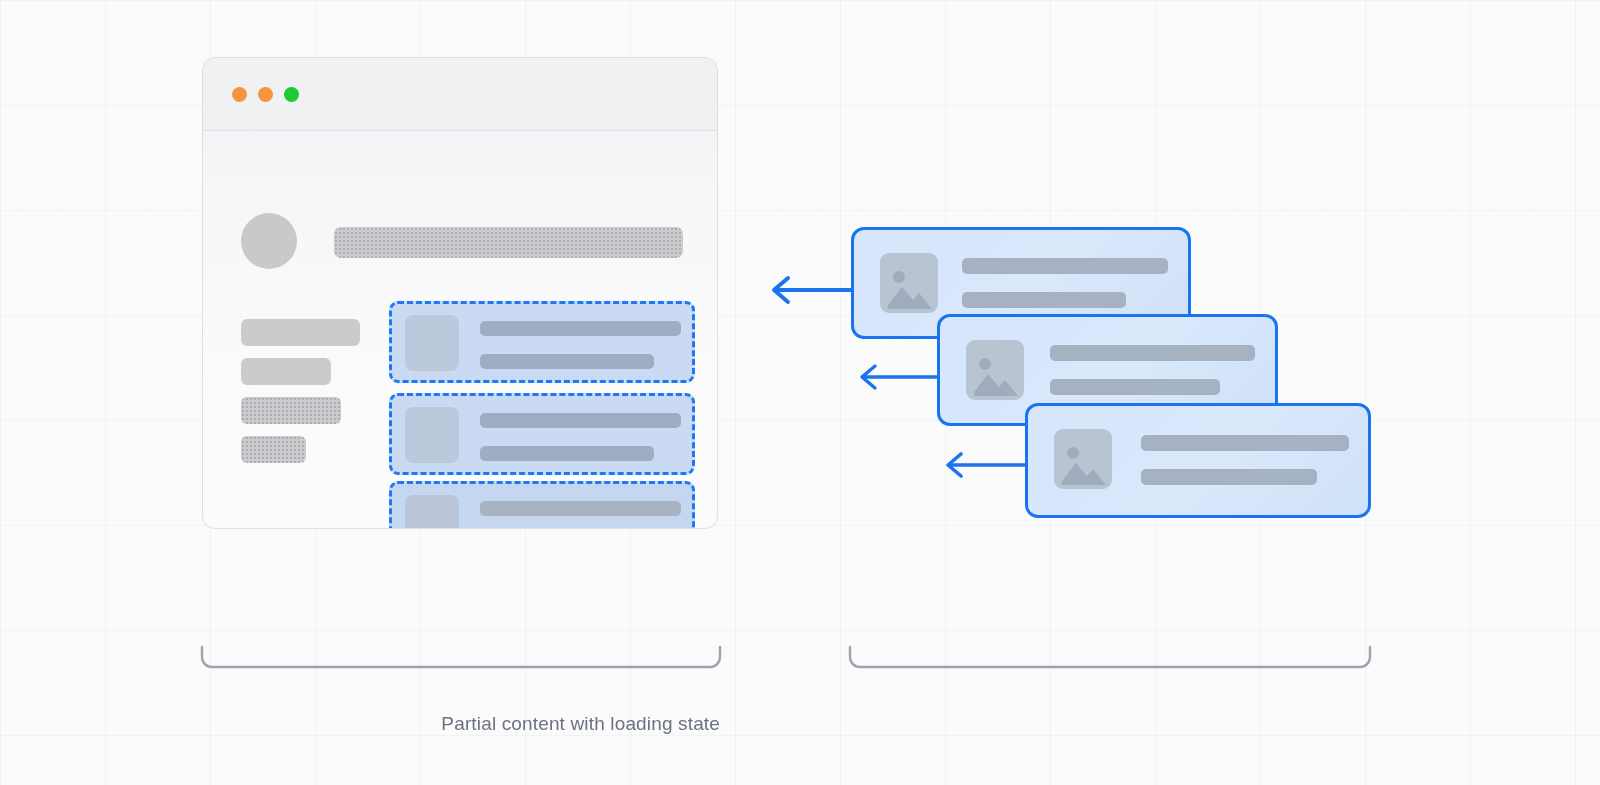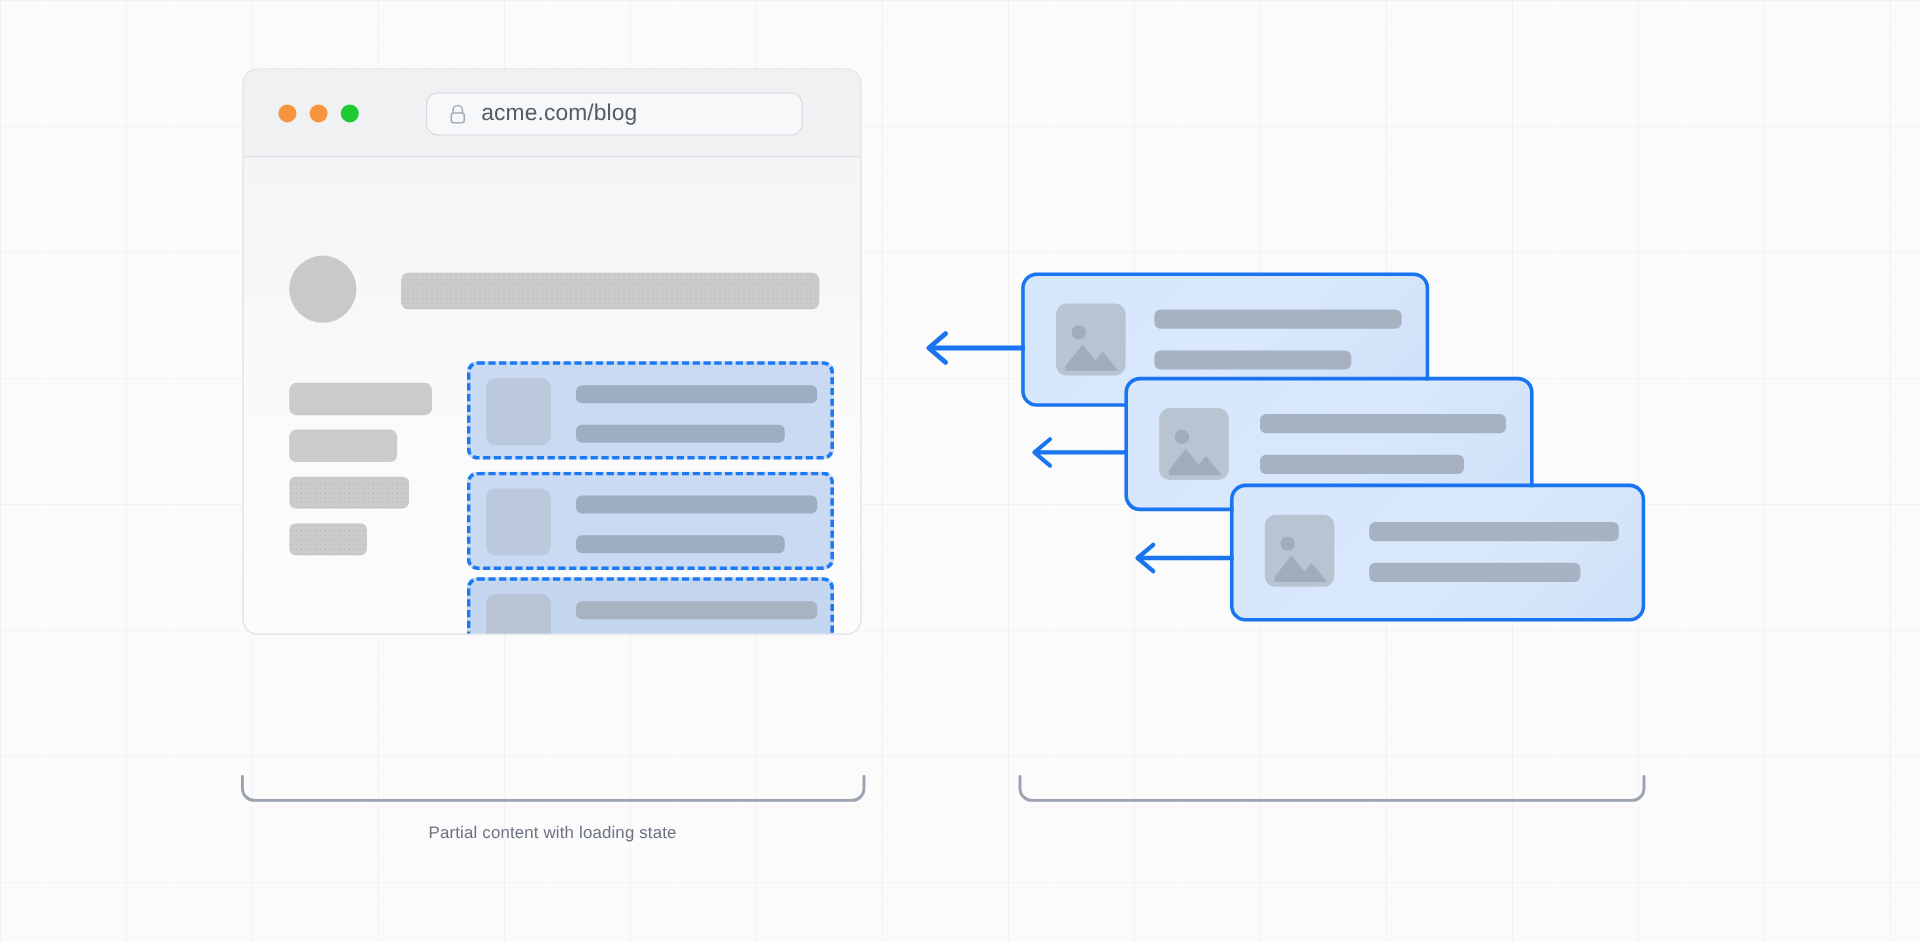--- a/index.html
+++ b/index.html
@@ -232,50 +232,44 @@
     display: block;
   }
 
   
   .bracket {
     position: absolute;
     display: block;
   }
   .caption {
     position: absolute;
-    font-size: 14px;
+    font-size: 19px;
     color: #6b7280;
-    text-align: center;
+    text-align: right;
     white-space: nowrap;
     letter-spacing: 0.15px;
+    margin-top: 28px;
   }
   .caption.left  { left: 201px; top: 685px; width: 519px; }
   .caption.right { left: 849px; top: 685px; width: 521px; }
 </style>
 </head>
 <body>
 
 <div id="stage">
 
   <div class="browser-window">
 
     <div class="browser-chrome">
       <div class="traffic-lights">
         <span class="dot close"></span>
         <span class="dot min"></span>
         <span class="dot max"></span>
       </div>
 
-      <div class="url-bar">
-        <svg class="lock-icon" viewBox="0 0 15 17" fill="none">
-          <path d="M3.6 7.2V4.8a3.9 3.9 0 0 1 7.8 0v2.4" stroke="#a7adb7" stroke-width="1.35" stroke-linecap="round"></path>
-          <rect x="2.1" y="7.2" width="10.8" height="8.1" rx="2" stroke="#a7adb7" stroke-width="1.35"></rect>
-        </svg>
-        <span class="url-text" title="Enter URL">acme.com/blog</span>
-      </div>
     </div>
 
     <div class="page-body">
 
       <div class="avatar-sk"></div>
       <div class="sk header-sk noise-right"></div>
 
       <div class="sk nav-sk-1"></div>
       <div class="sk nav-sk-2"></div>
       <div class="sk nav-sk-3 noise"></div>

